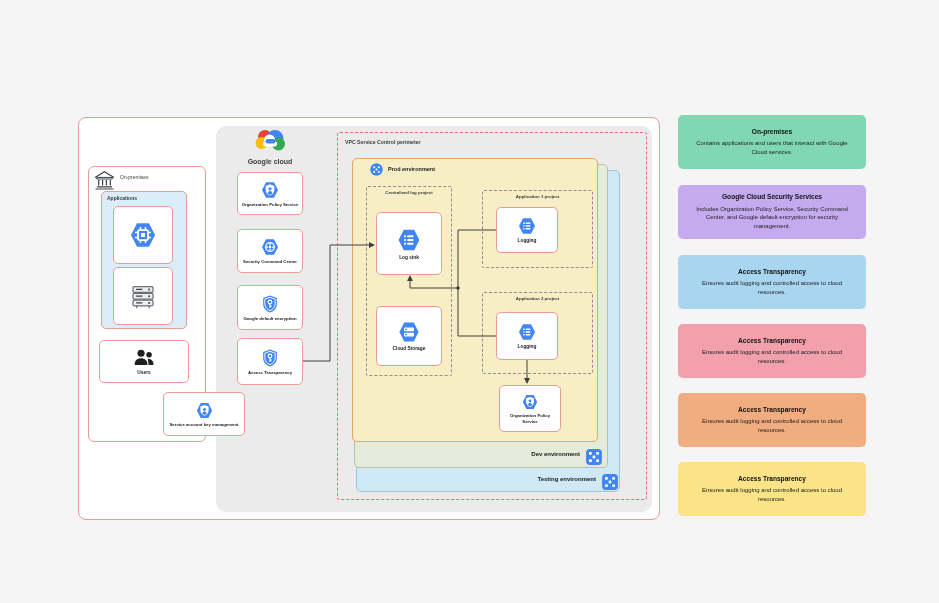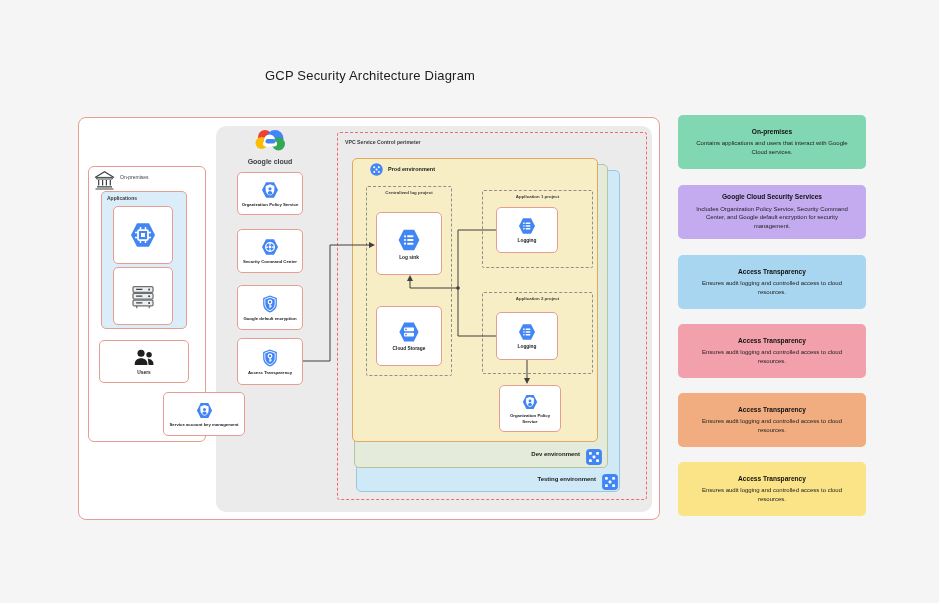--- a/index.html
+++ b/index.html
@@ -126,21 +126,20 @@
       <circle cx="26.5" cy="17" r="6.5" fill="#34A853"></circle>
       <circle cx="17.5" cy="13" r="5.5" fill="#fff"></circle>
       <rect x="11" y="14" width="14" height="5.5" rx="2.7" fill="#fff"></rect>
       <rect x="13.5" y="12" width="10" height="4.4" rx="2.2" fill="#4285F4"></rect>
     </symbol>
   </defs>
 </svg>
 
 <div class="canvas">
 
-  <div class="title">GCP Security Architecture Diagram</div>
 
   <div class="outer"></div>
 
   <div class="panel"></div>
 
   <div class="redbox" style="left:88px;top:166px;width:118px;height:276px;"></div>
   <svg class="abs" style="left:92px;top:169px;" width="25" height="22">
       <use href="#sym-bank"></use>
     </svg>
   <div class="abs tinytext" style="left:120px;top:174px;">On-premises</div>

